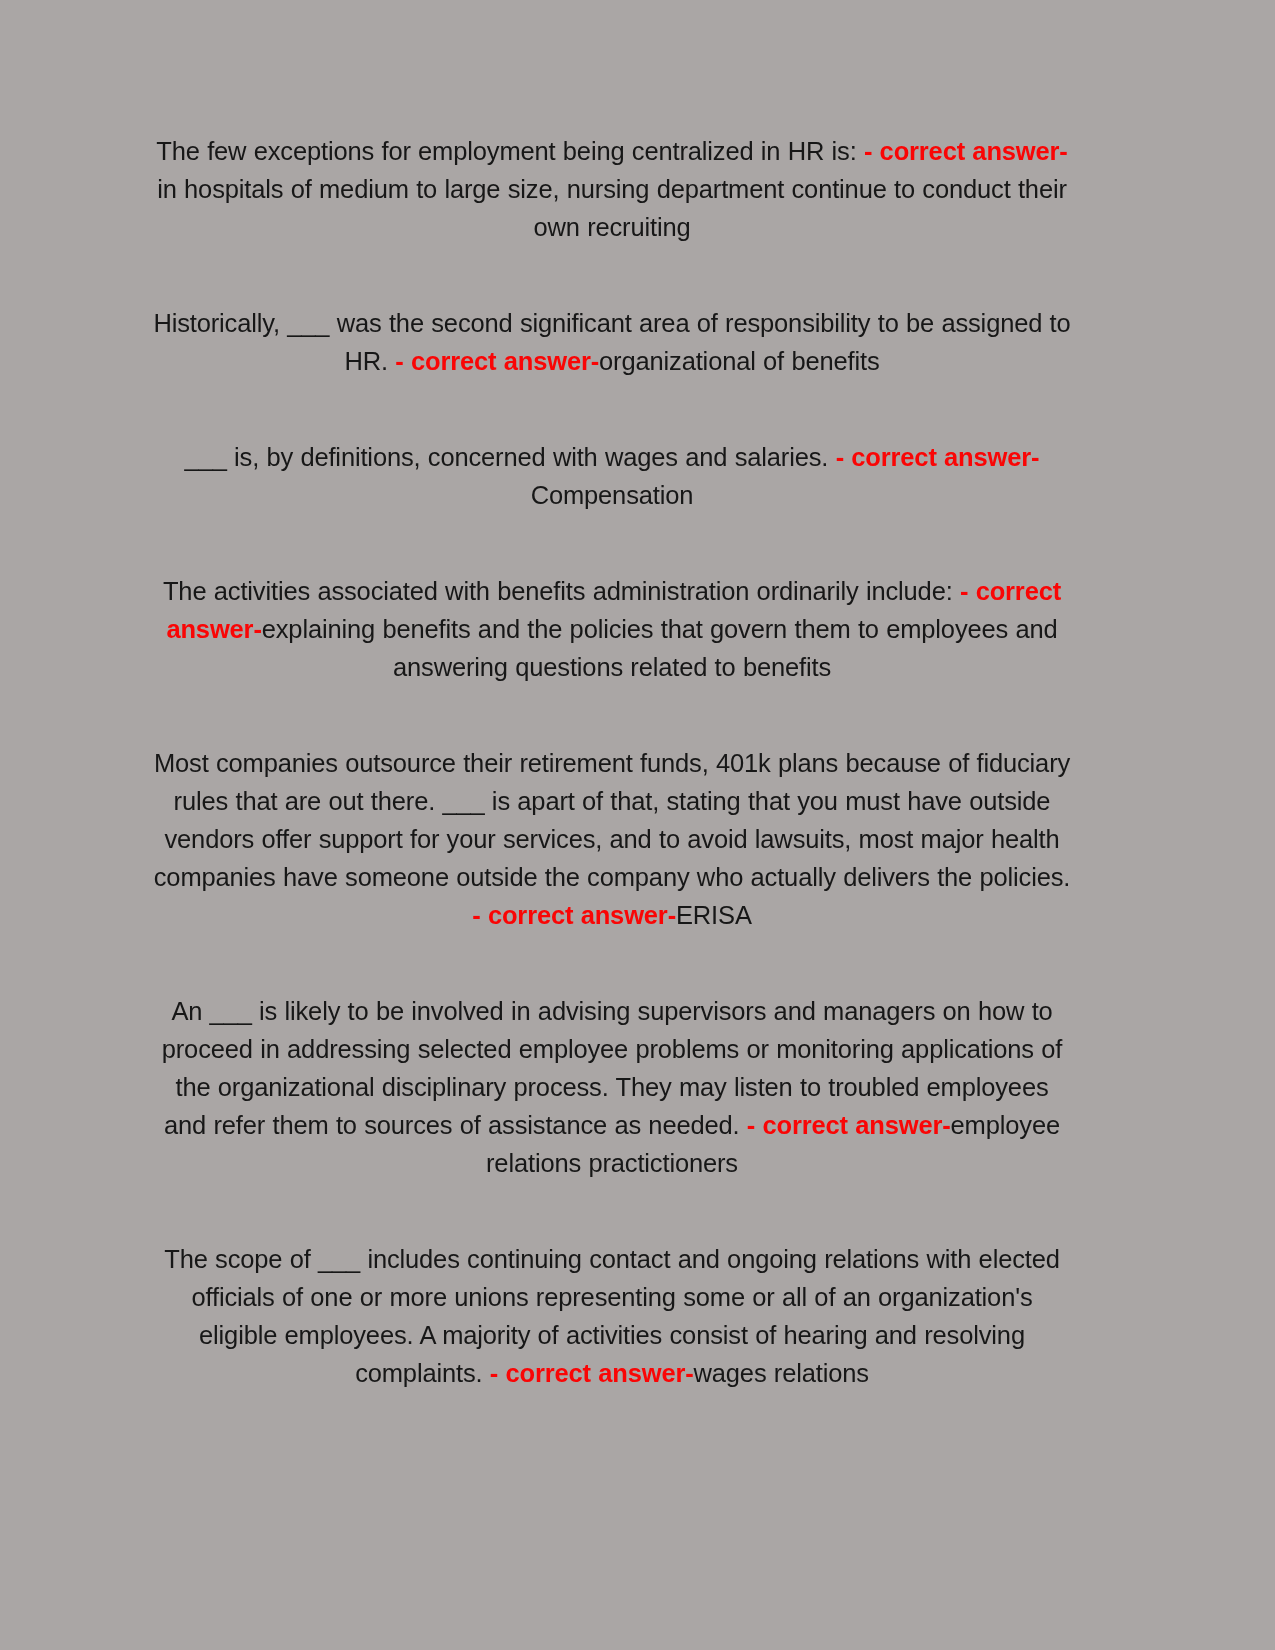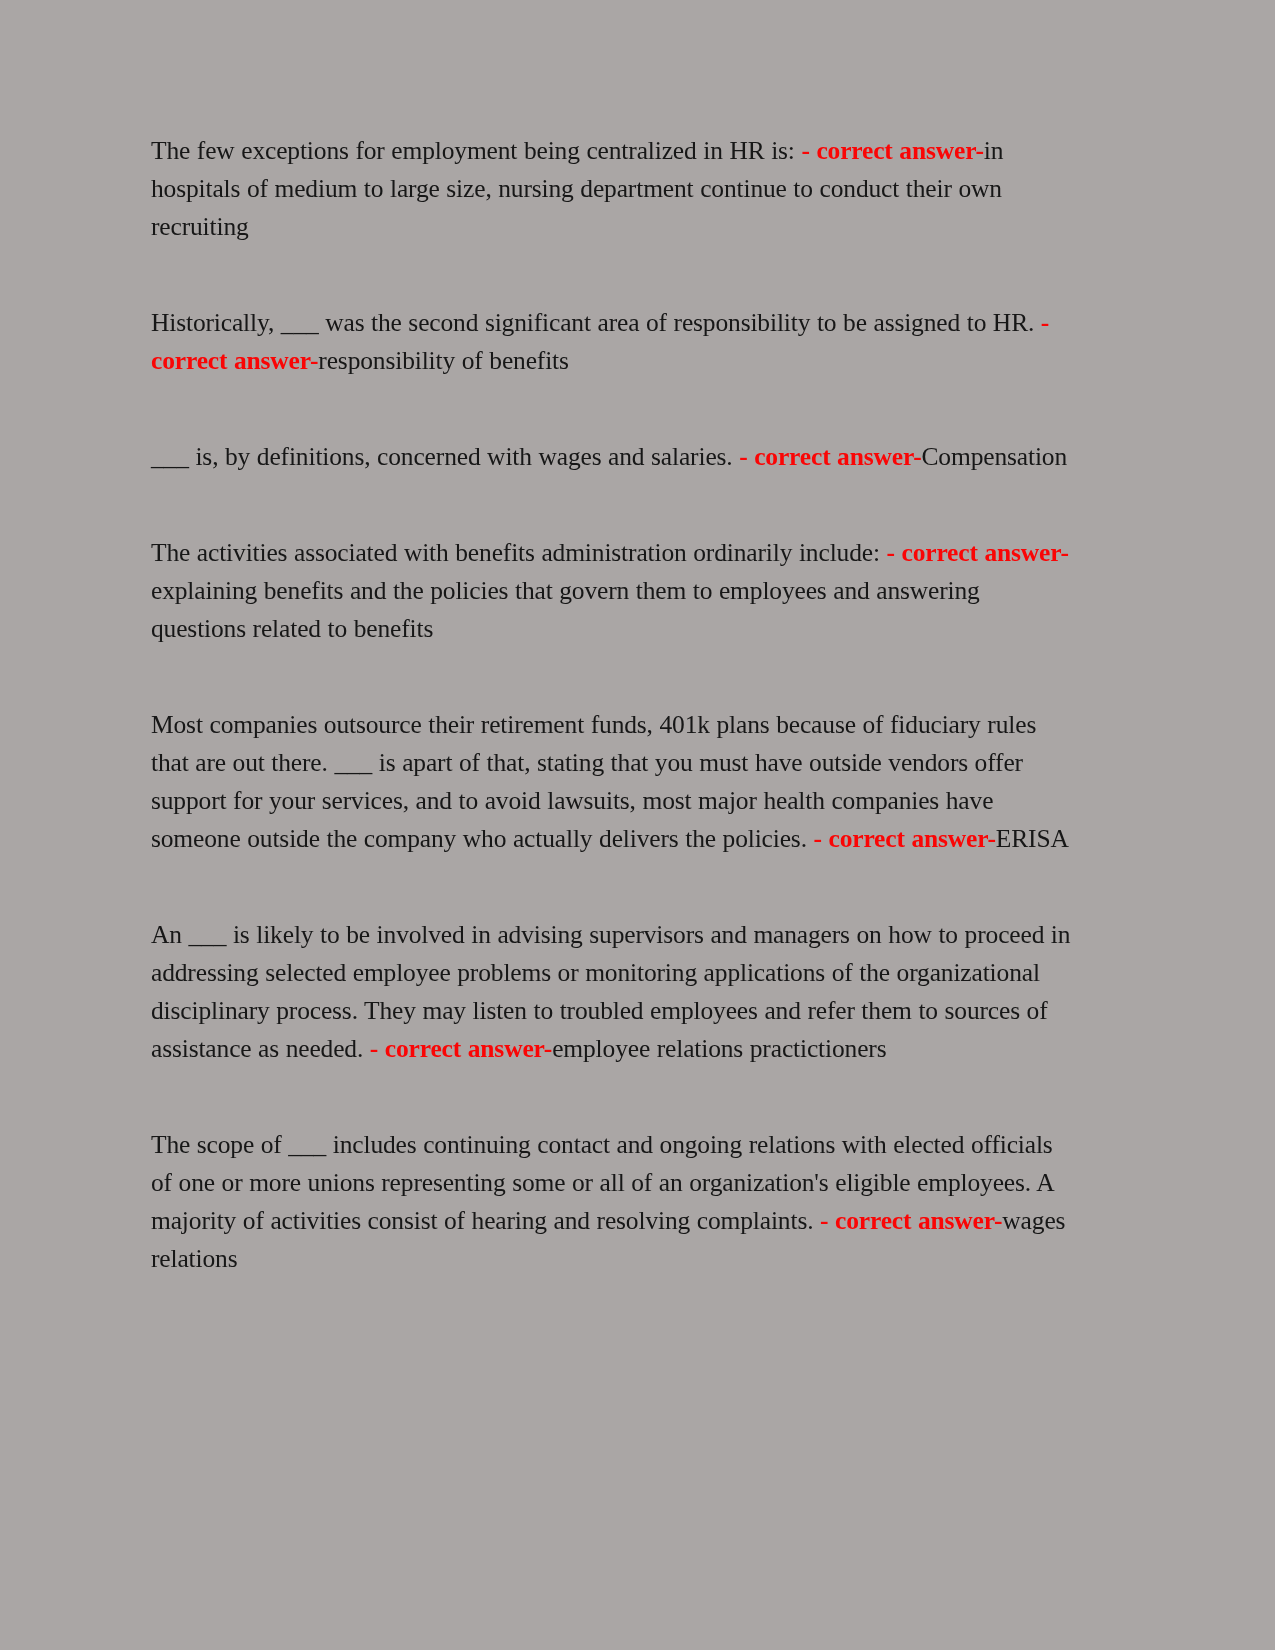--- a/index.html
+++ b/index.html
@@ -30,23 +30,22 @@
     width: 930px;
   }
 
   .qa-block {
     font-size: 25.5px;
     line-height: 38px;
     color: #171717;
     letter-spacing: -0.15px;
     word-spacing: 0.4px;
     margin: 0 0 58px 8px;
-    text-align: left;
+    text-align: center;
     font-weight: 400;
-    font-family: Liberation Serif, serif;
   }
 
   .qa-block:last-child {
     margin-bottom: 0;
   }
 
   .answer-tag {
     color: #fa0505;
     font-weight: bold;
   }
@@ -55,21 +54,21 @@
 <body>
 
 <div id="page">
   <div id="doc-body">
 
     <p class="qa-block">
       <span>The few exceptions for employment being centralized in HR is: </span><span class="answer-tag">- correct answer-</span><span>in hospitals of medium to large size, nursing department continue to conduct their own recruiting</span>
     </p>
 
     <p class="qa-block">
-      <span>Historically, ___ was the second significant area of responsibility to be assigned to HR. </span><span class="answer-tag">- correct answer-</span><span>responsibility of benefits</span>
+      <span>Historically, ___ was the second significant area of responsibility to be assigned to HR. </span><span class="answer-tag">- correct answer-</span><span>organizational of benefits</span>
     </p>
 
     <p class="qa-block">
       <span>___ is, by definitions, concerned with wages and salaries. </span><span class="answer-tag">- correct answer-</span><span>Compensation</span>
     </p>
 
     <p class="qa-block">
       <span>The activities associated with benefits administration ordinarily include: </span><span class="answer-tag">- correct answer-</span><span>explaining benefits and the policies that govern them to employees and answering questions related to benefits</span>
     </p>
 

